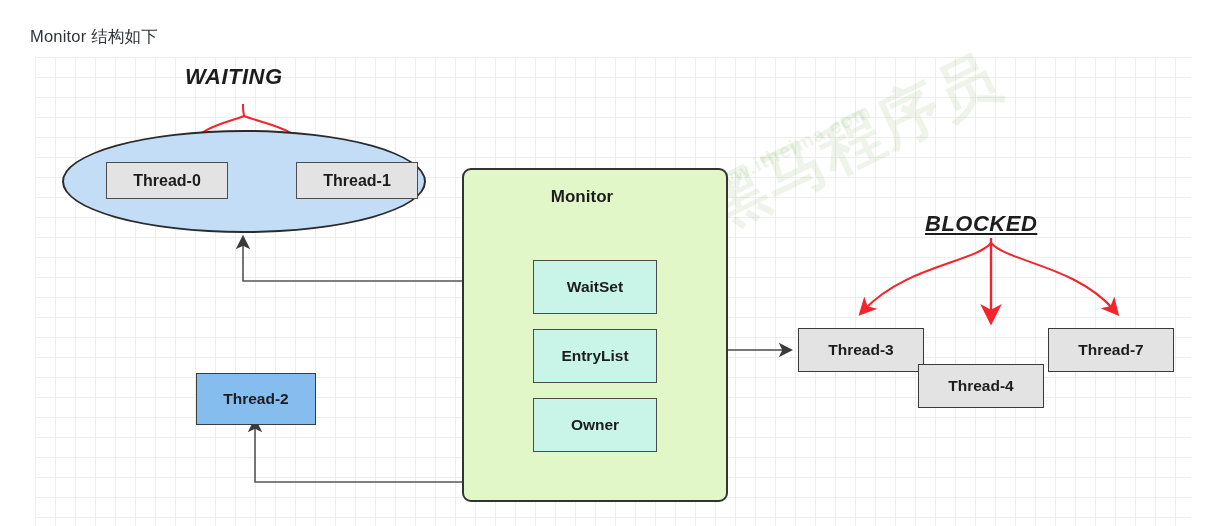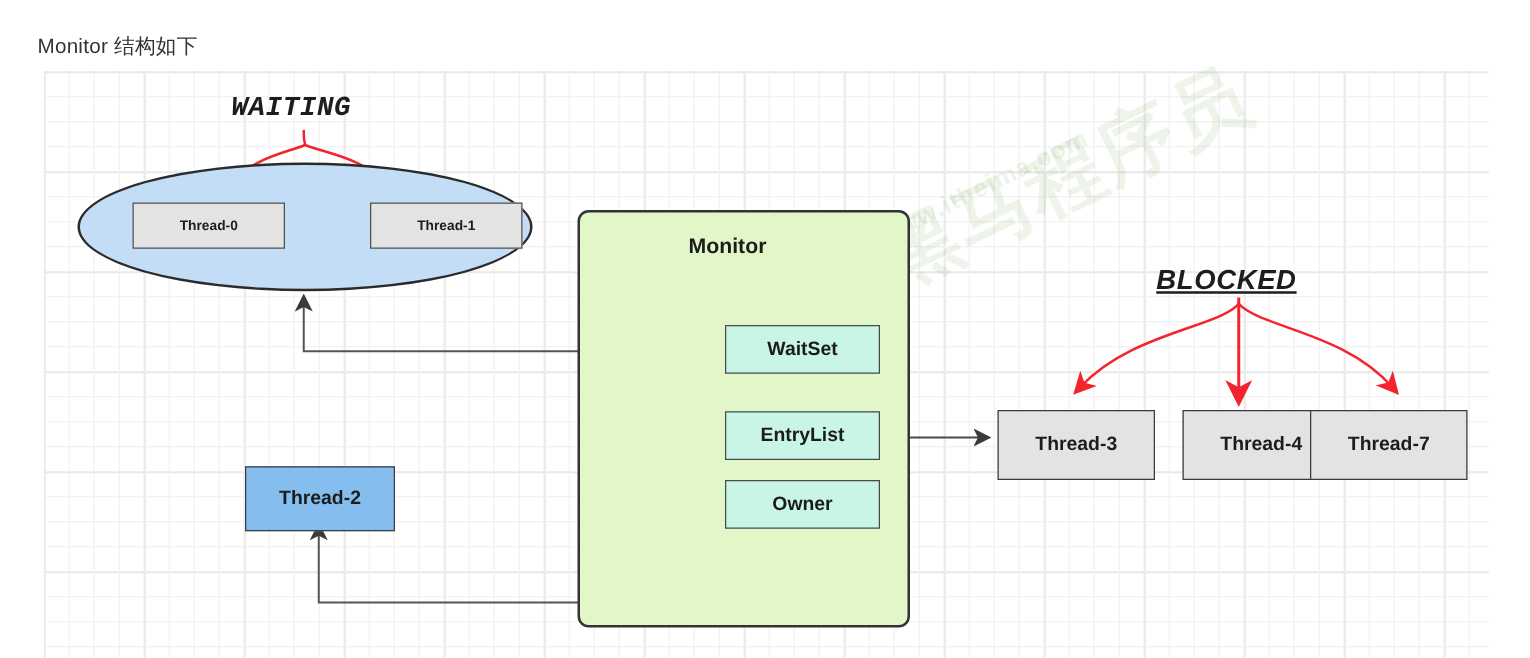--- a/index.html
+++ b/index.html
@@ -81,21 +81,21 @@
     left: 62px; top: 130px;
     width: 364px; height: 103px;
     border: 2.6px solid #2b2b2b;
     border-radius: 50%;
     background: #c3ddf7;
   }
   .thread-grey {
     width: 122px; height: 37px;
     background: #e3e3e3;
     border: 1.6px solid #4d4d4d;
-    font-size: 11px;
+    font-size: 16px;
   }
   #thread0 { left: 106px; top: 162px; }
   #thread1 { left: 252px; top: 162px; margin-left: 44px; }
 
   #thread2 {
     left: 196px; top: 373px;
     width: 120px; height: 52px;
     background: #84bdee;
     border: 1.8px solid #3c3c3c;
     font-size: 15.5px;
@@ -109,51 +109,50 @@
     border-radius: 9px;
     display: block;
   }
   #monitor-title {
     left: 462px; top: 184px;
     width: 240px; height: 26px;
     font-size: 17px;
   }
   .mon-sub {
     left: 533px;
-    width: 124px; height: 39px;
+    width: 124px; height: 54px;
     background: #c8f5e8;
     border: 1.6px solid #4a4a4a;
     font-size: 15.5px;
-    margin-left: 47px;
   }
   #waitset  { top: 260px; }
   #entrylist{ top: 329px; }
-  #owner    { top: 384px; }
+  #owner    { top: 398px; }
 
   .thread-blocked {
-    width: 126px; height: 56px;
+    width: 126px; height: 44px;
     background: #e3e3e3;
     border: 1.6px solid #3a3a3a;
     font-size: 15.5px;
     top: 328px;
   }
   #thread3 { left: 798px; }
-  #thread4 { left: 946px; }
+  #thread4 { left: 918px; margin-top: 36px; }
   #thread5 { left: 1048px; }
 
   .state-label {
     position: absolute;
     font-style: italic;
     font-weight: bold;
     font-size: 22px;
     color: #1d1d1d;
     letter-spacing: 0.5px;
     white-space: nowrap;
   }
-  #waiting-label { left: 185px; top: 74px; font-family: Liberation Mono, monospace; }
+  #waiting-label { left: 185px; top: 64px; }
   #blocked-label { left: 925px; top: 211px; text-decoration: underline; }
 </style>
 </head>
 <body>
 
 <div id="gridlayer"></div>
 
 <div id="wm-logo" class="wm"></div>
 <div id="wm-cn" class="wm">黑马程序员</div>
 <div id="wm-en" class="wm">www.itheima.com</div>

